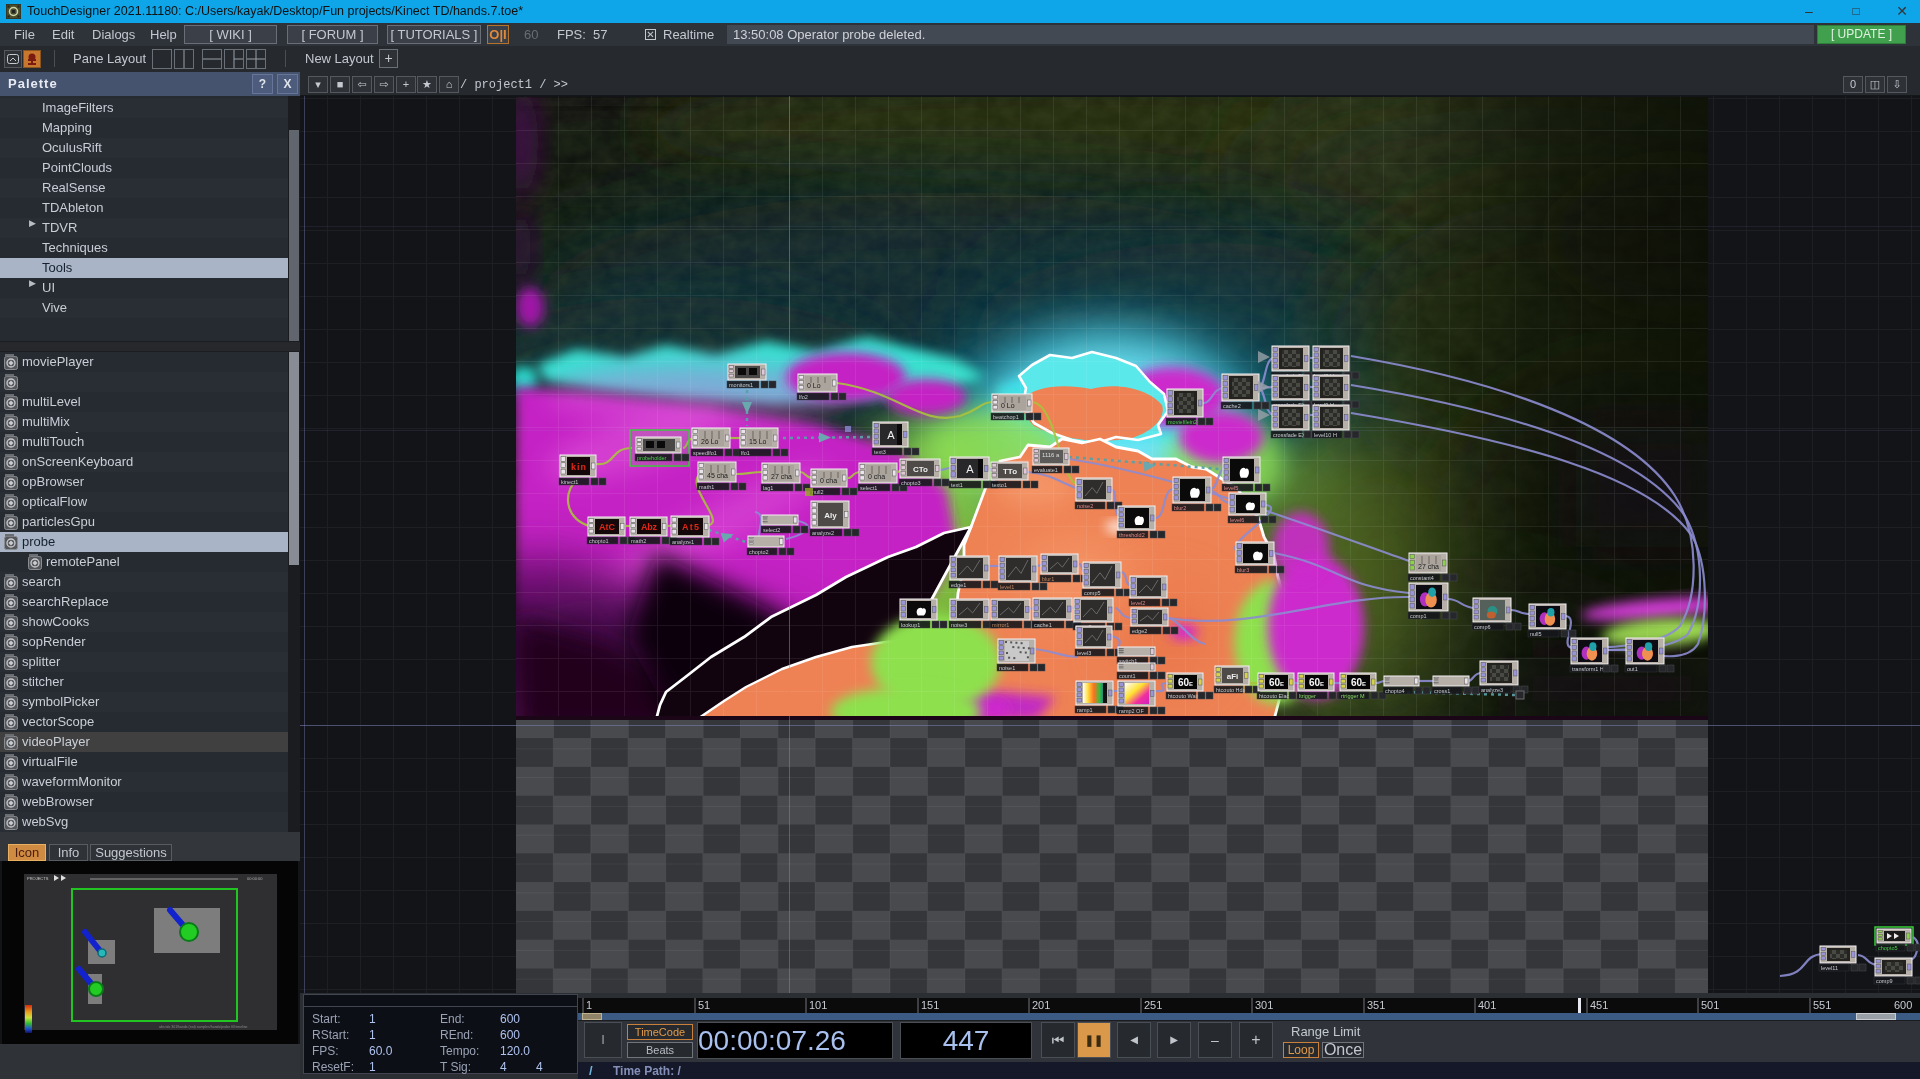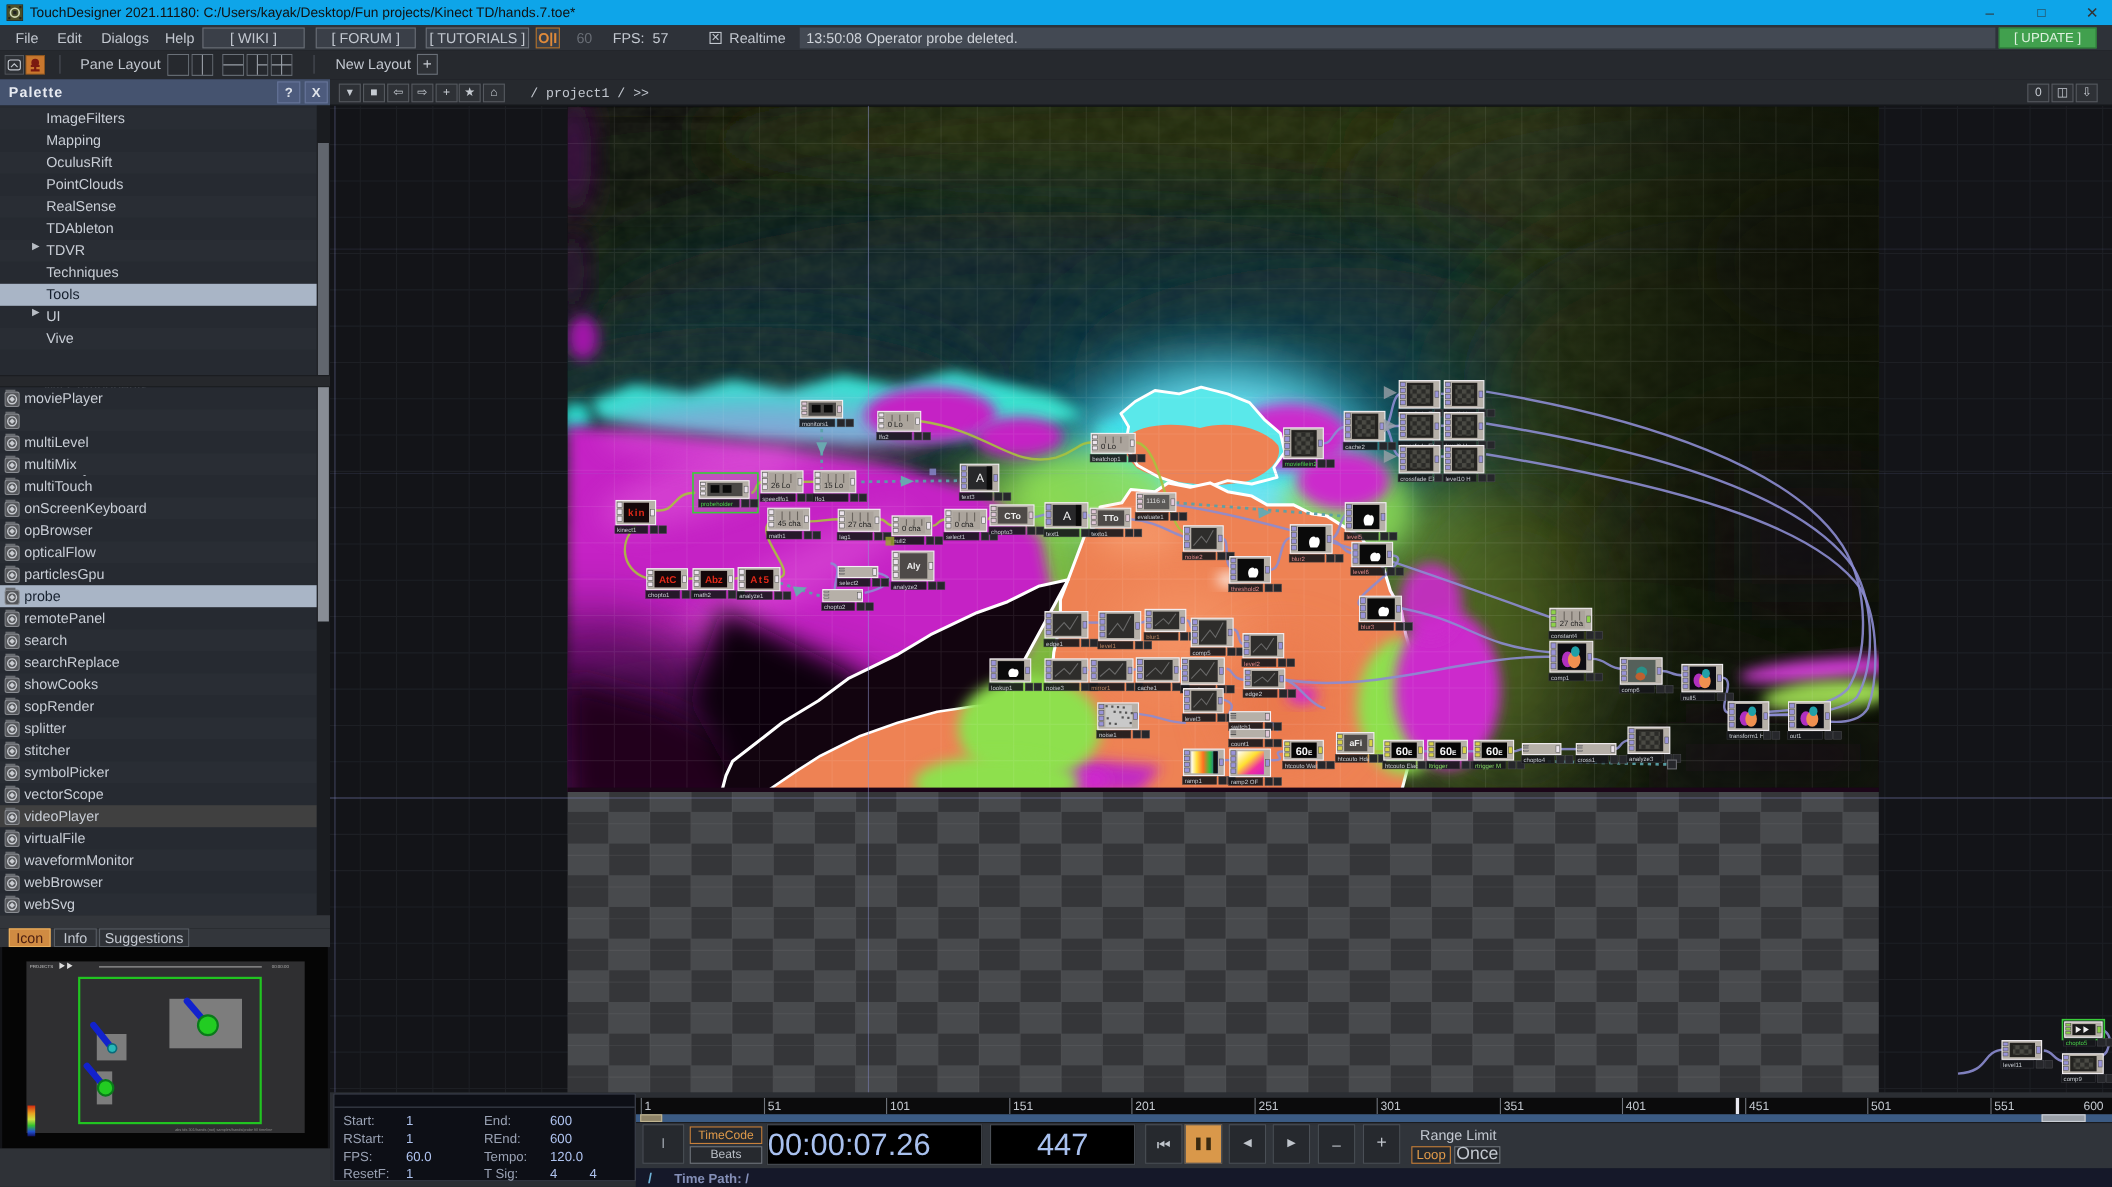--- a/index.html
+++ b/index.html
@@ -97,21 +97,21 @@
     <div class="abs" style="left:277px;top:2px;width:21px;height:20px;background:#4d5b7d;border:1px solid #67759a;color:#dfe3ea;font-size:12px;font-weight:bold;text-align:center;line-height:18px;">X</div>
   </div>
 <div class="abs pathbar">
     <div class="abs pbtn" style="left:8px;">▾</div>
     <div class="abs pbtn" style="left:30px;">■</div>
     <div class="abs pbtn" style="left:52px;">⇦</div>
     <div class="abs pbtn" style="left:74px;">⇨</div>
     <div class="abs pbtn" style="left:96px;">+</div>
     <div class="abs pbtn" style="left:117px;">★</div>
     <div class="abs pbtn" style="left:139px;">⌂</div>
-    <div class="abs" style="left:182px;top:6px;font-family:'Liberation Mono',monospace;font-size:12px;color:#c3c8d0;">/ project1 / &gt;&gt;</div>
+    <div class="abs" style="left:160px;top:6px;font-family:'Liberation Mono',monospace;font-size:12px;color:#c3c8d0;">/ project1 / &gt;&gt;</div>
     <div class="abs pbtn" style="left:1543px;">0</div>
     <div class="abs pbtn" style="left:1565px;">◫</div>
     <div class="abs pbtn" style="left:1587px;">⇩</div>
   </div>
 <div class="abs list" style="top:96px;height:245px;">
     <div class="lrow" style="top:2px;background:#292d34;">
       <span style="position:absolute;left:42px;top:2px;">ImageFilters</span>
     </div>
     <div class="lrow" style="top:22px;">
       <span style="position:absolute;left:42px;top:2px;">Mapping</span>
@@ -236,21 +236,21 @@
     </div>
     <div class="lrow hl" style="top:180px;">
       <svg style="position:absolute;left:4px;top:2px" width="14" height="16">
         <rect x="0.5" y="2.5" width="13" height="13" rx="2" fill="#55575b" stroke="#8a8d92"></rect>
         <circle cx="7" cy="9" r="4" fill="none" stroke="#c8cbd0" stroke-width="1.3"></circle>
         <rect x="5.2" y="7.2" width="3.6" height="3.6" fill="#c8cbd0" transform="rotate(45 7 9)"></rect>
         <rect x="1" y="0" width="9" height="2.5" fill="#6a6d72"></rect>
       </svg>
       <span style="position:absolute;left:22px;top:2px;">probe</span>
     </div>
-    <div class="lrow" style="top:200px;">
+    <div class="lrow" style="top:200px;margin-left:24px;">
       <svg style="position:absolute;left:4px;top:2px" width="14" height="16">
         <rect x="0.5" y="2.5" width="13" height="13" rx="2" fill="#55575b" stroke="#8a8d92"></rect>
         <circle cx="7" cy="9" r="4" fill="none" stroke="#c8cbd0" stroke-width="1.3"></circle>
         <rect x="5.2" y="7.2" width="3.6" height="3.6" fill="#c8cbd0" transform="rotate(45 7 9)"></rect>
         <rect x="1" y="0" width="9" height="2.5" fill="#6a6d72"></rect>
       </svg>
       <span style="position:absolute;left:22px;top:2px;">remotePanel</span>
     </div>
     <div class="lrow" style="top:220px;background:#292d34;">
       <svg style="position:absolute;left:4px;top:2px" width="14" height="16">

